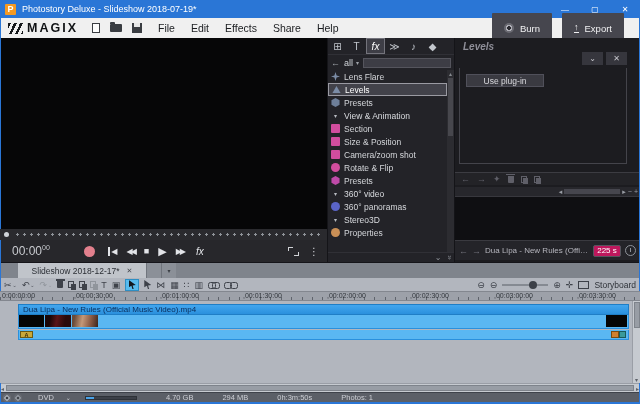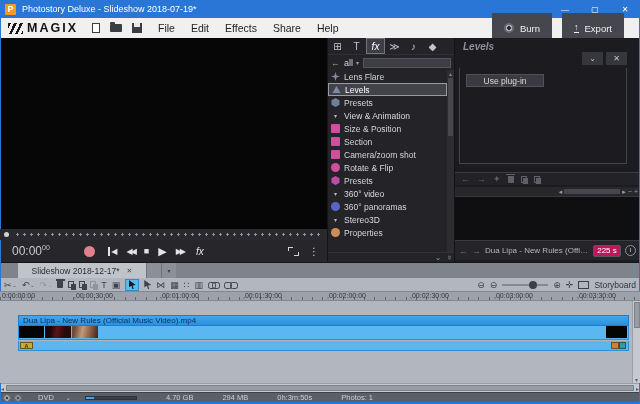--- a/index.html
+++ b/index.html
@@ -145,21 +145,21 @@
   .sb-label { font-size:8.5px; color:#2e3238; }
   .tl-ruler { height:10px; background:#9da1a9; border-top:1px solid #83878f; border-bottom:1px solid #83878f;
     position:relative; font-size:7px; color:#33373d;
     background-image:repeating-linear-gradient(90deg,rgba(45,50,58,.55) 0 1px,transparent 1px 10.4px);
     background-size:100% 3px; background-position:0 100%; background-repeat:no-repeat; }
   .rl { position:absolute; top:0; }
   .rl:nth-of-type(1){left:2px;} .rl:nth-of-type(2){left:74px;} .rl:nth-of-type(3){left:160px;}
   .rl:nth-of-type(4){left:243px;} .rl:nth-of-type(5){left:327px;} .rl:nth-of-type(6){left:410px;}
   .rl:nth-of-type(7){left:494px;} .rl:nth-of-type(8){left:577px;}
   .tl-tracks { flex:1; position:relative; background:#b2b6be; }
-  .clip { position:absolute; left:18px; right:11px; top:14px; }
+  .clip { position:absolute; left:18px; right:11px; top:3px; }
   .clip-head { height:11px; background:linear-gradient(#43a6ee,#2a90dd); border:1px solid #1f7ec6;
     color:#0a2d5a; font-size:8px; padding-left:4px; display:flex; align-items:center; white-space:nowrap; overflow:hidden; }
   .clip-body { height:14px; background:#5ab7f2; border:1px solid #2a90dd; border-top:none; position:relative; }
   .thumb { position:absolute; top:0; height:12px; }
   .th1 { left:0; width:25px; background:#050505; }
   .th2 { left:26px; width:26px; background:linear-gradient(100deg,#1a0608 20%,#5a1418 45%,#2a0a0c 75%); }
   .th3 { left:53px; width:26px; background:linear-gradient(100deg,#6a4a38 10%,#c49878 40%,#8a5a44 70%,#3a241c); }
   .th4 { right:1px; width:21px; background:#050505; }
   .clip-audio { height:10px; background:#5ab7f2; border:1px solid #2a90dd; border-top:none; margin-top:1px; position:relative; }
   .badge-a { position:absolute; left:1px; top:1px; width:13px; height:7px; background:#c9a93a; border:1px solid #6a5a14;
@@ -285,25 +285,25 @@
         <div class="fx-row">
             <span class="fx-ic c-steel2 ic-hex"></span>
             <span>Presets</span>
           </div>
         <div class="fx-row hdr">
             <span class="hdr-ar">▾</span>
             <span>View &amp; Animation</span>
           </div>
         <div class="fx-row">
             <span class="fx-ic c-pink"></span>
+            <span>Section</span>
+          </div>
+        <div class="fx-row">
+            <span class="fx-ic c-pink"></span>
             <span>Size &amp; Position</span>
-          </div>
-        <div class="fx-row">
-            <span class="fx-ic c-pink"></span>
-            <span>Section</span>
           </div>
         <div class="fx-row">
             <span class="fx-ic c-pink"></span>
             <span>Camera/zoom shot</span>
           </div>
         <div class="fx-row">
             <span class="fx-ic c-pink ic-circle"></span>
             <span>Rotate &amp; Flip</span>
           </div>
         <div class="fx-row">

